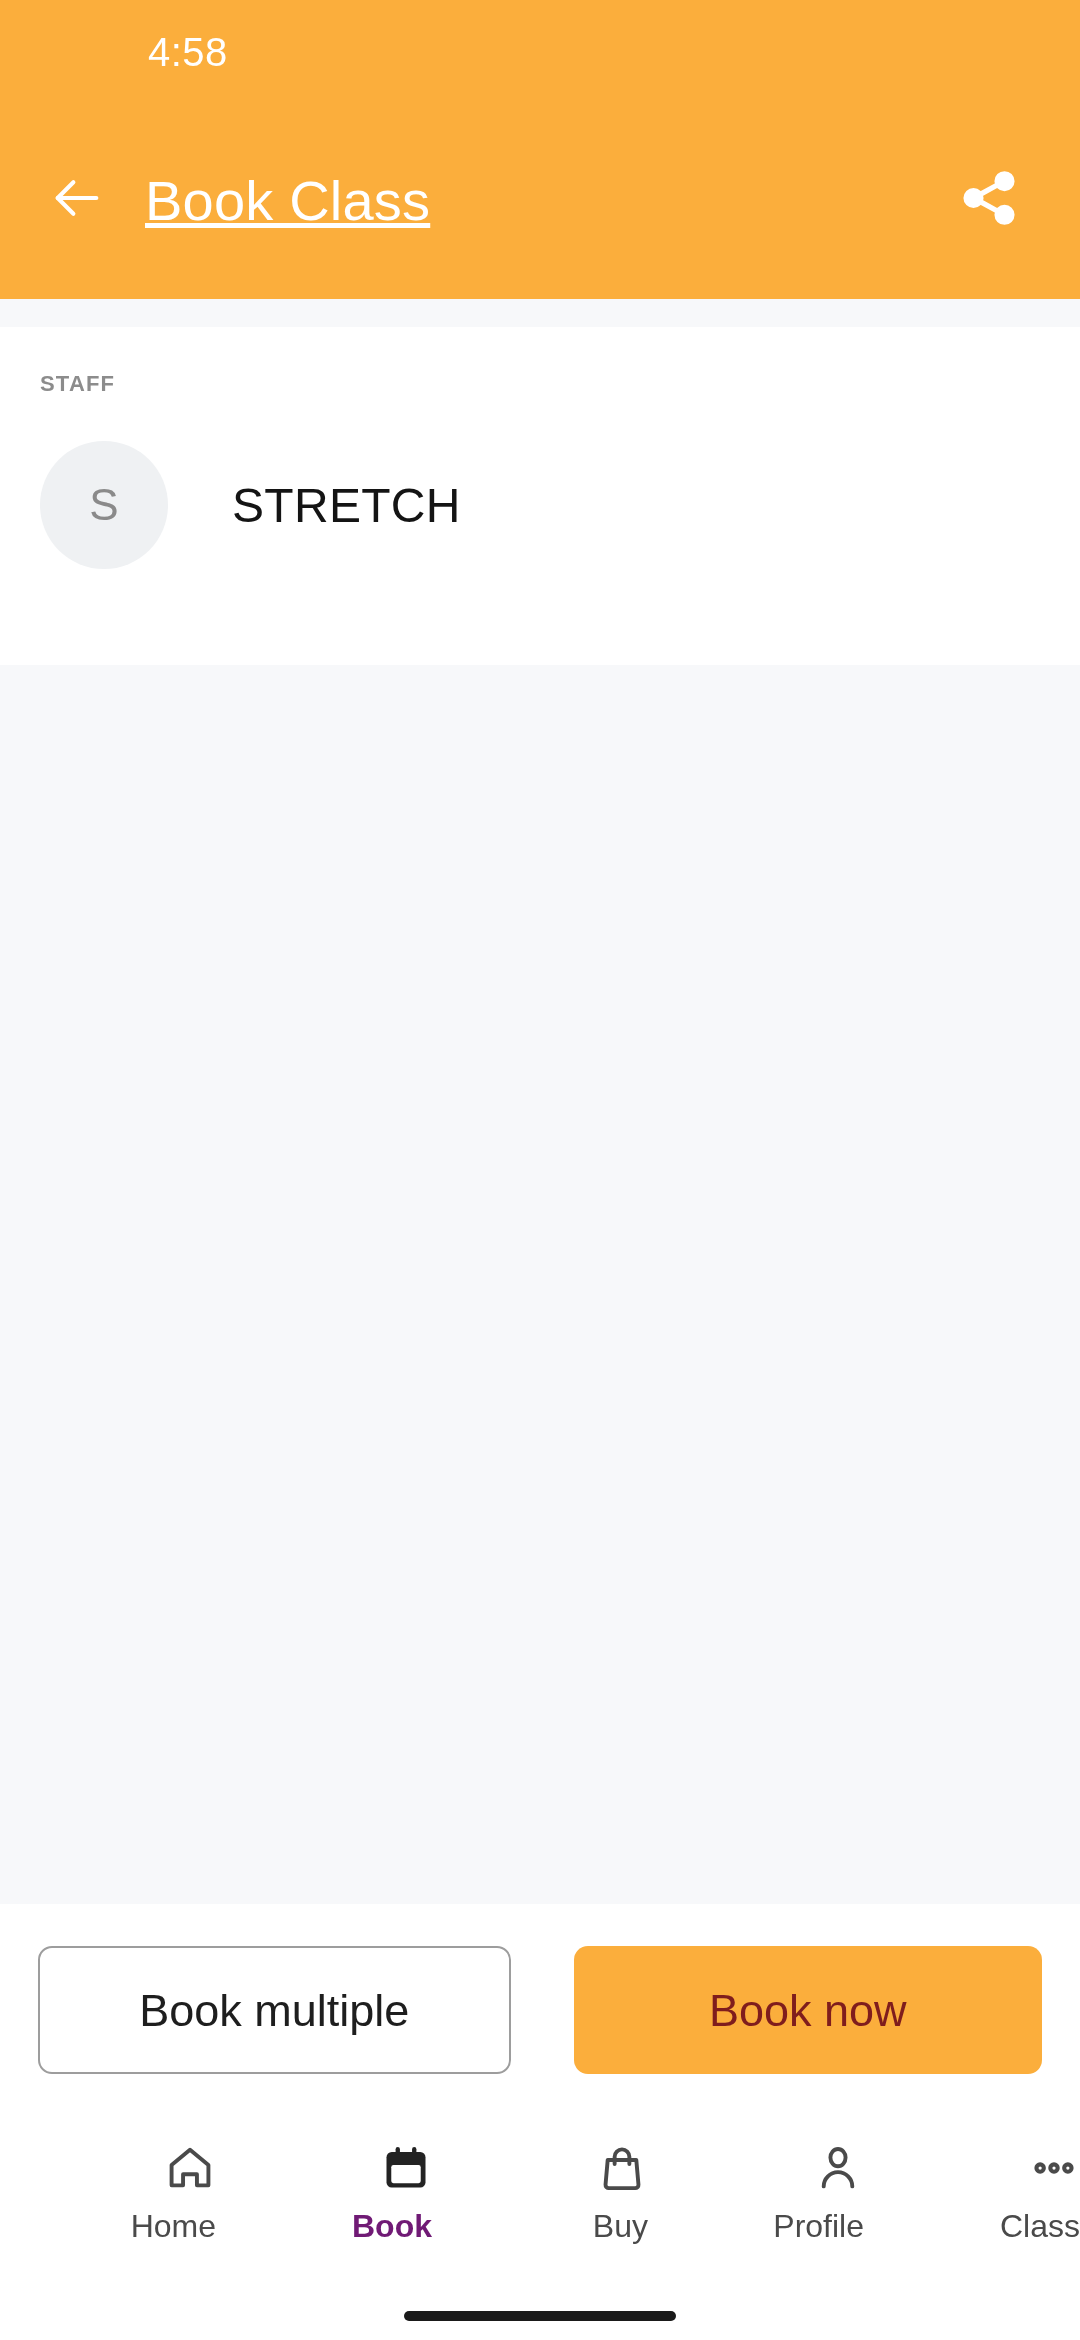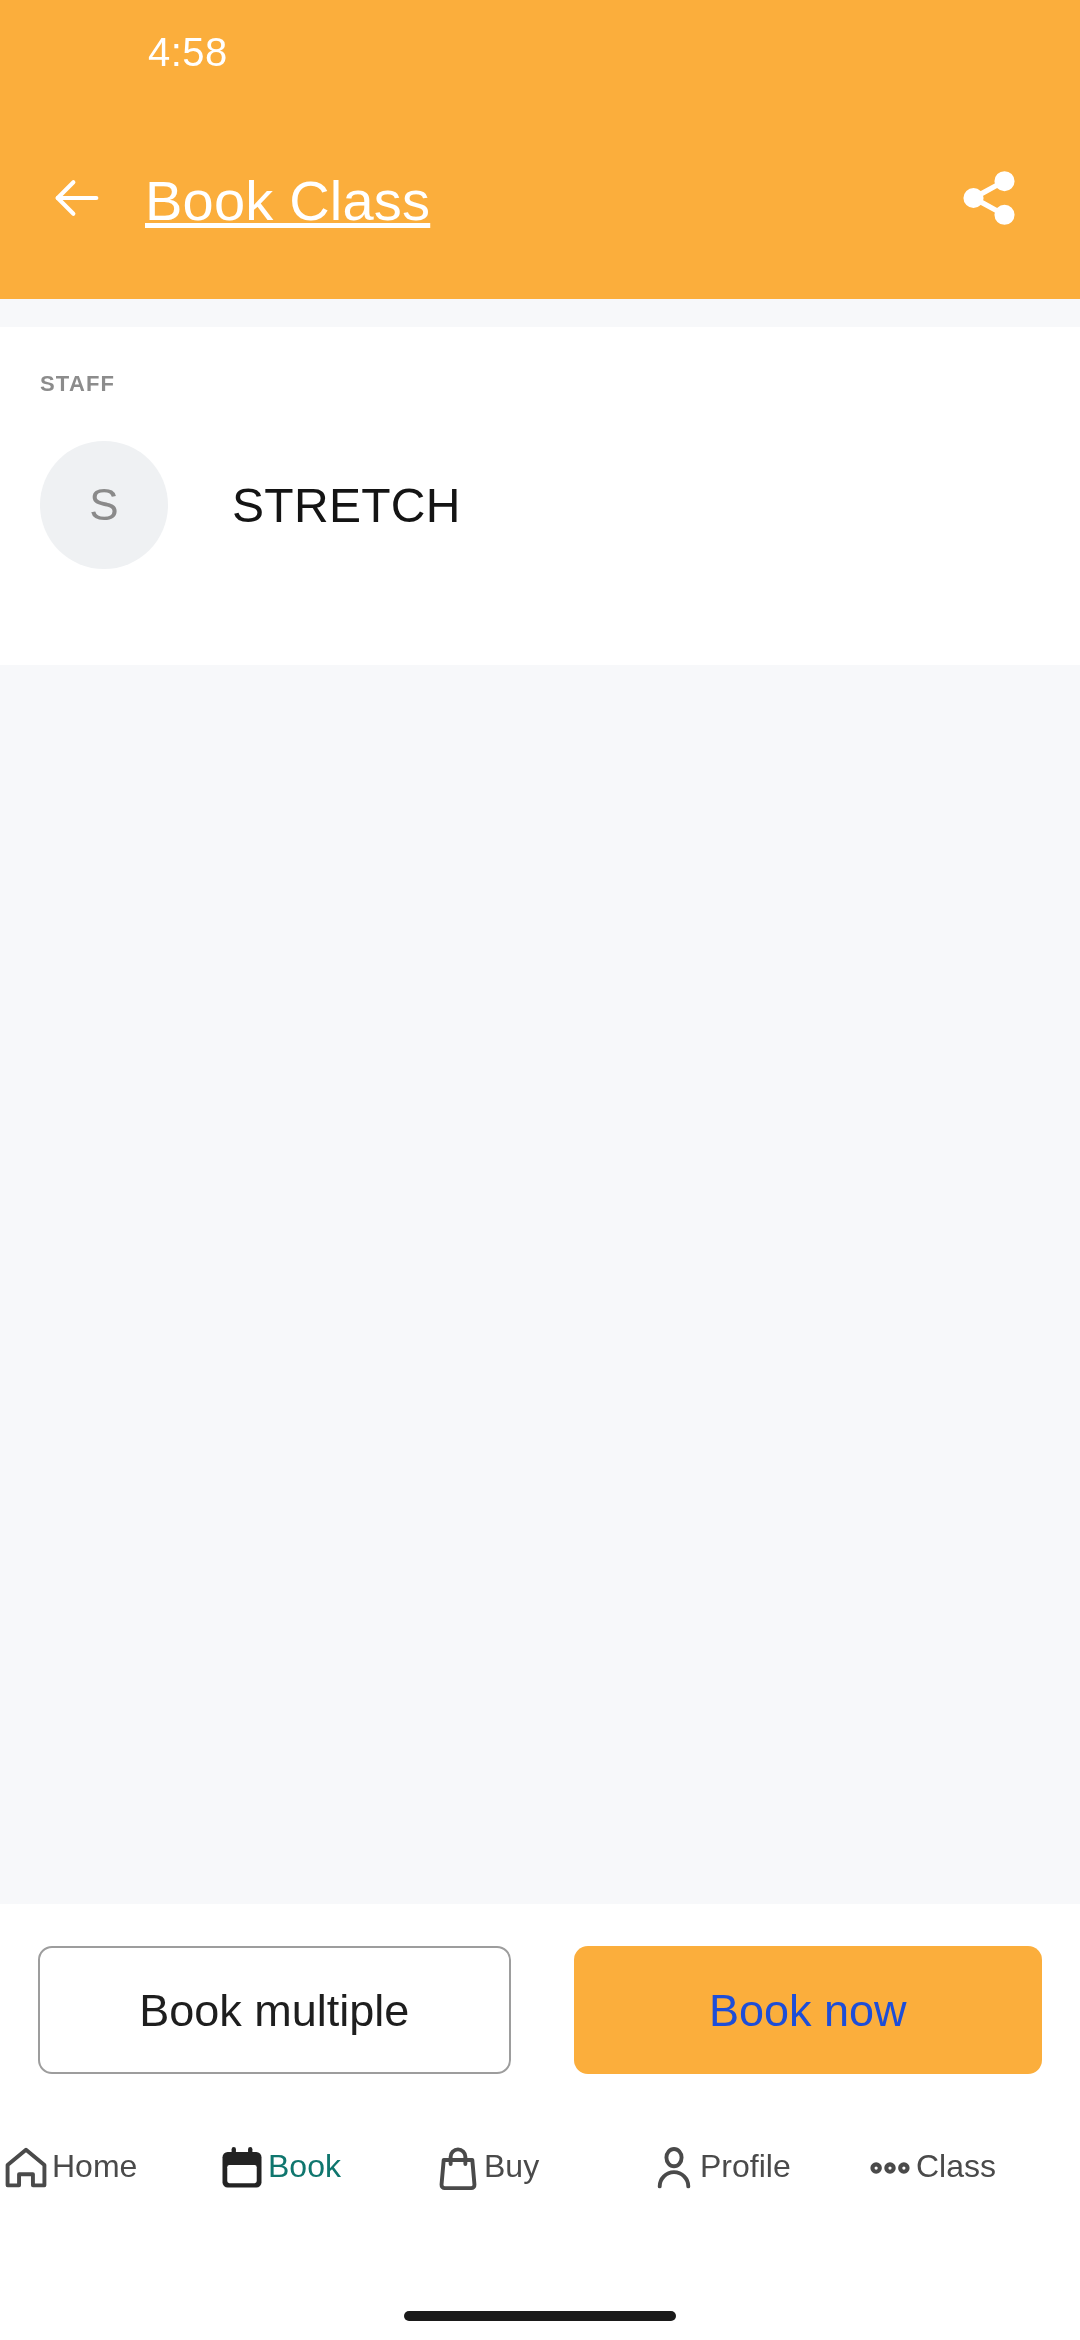--- a/index.html
+++ b/index.html
@@ -192,52 +192,52 @@
     user-select: none;
   }
   .btn-outline {
     background: #ffffff;
     border: 2px solid #9D9D9D;
     color: #1E1E1E;
   }
   .btn-primary {
     background: #FBAE3C;
     border: none;
-    color: #1d4ed8;
+    color: #7f1d1d;
   }
 
   
   .bottomnav {
     background: #ffffff;
     flex: 0 0 auto;
     height: 176px;
     display: flex;
     align-items: flex-start;
     padding-top: 22px;
   }
   .nav-item {
     flex: 1 1 0;
     display: flex;
-    flex-direction: row;
-    align-items: flex-start;
+    flex-direction: column;
+    align-items: flex-end;
     cursor: pointer;
   }
   .nav-icon {
     height: 60px;
     display: flex;
     align-items: center;
     justify-content: center;
   }
   .nav-label {
     font-size: 32px;
     color: #4A4A4A;
     margin-top: 12px;
     line-height: 1;
   }
-  .nav-item.active .nav-label { color: #0f766e; }
+  .nav-item.active .nav-label { color: #701a75; font-weight: bold; }
 
   
   .home-indicator-wrap {
     flex: 0 0 auto;
     height: 48px;
     display: flex;
     align-items: center;
     justify-content: center;
     background: #ffffff;
   }

